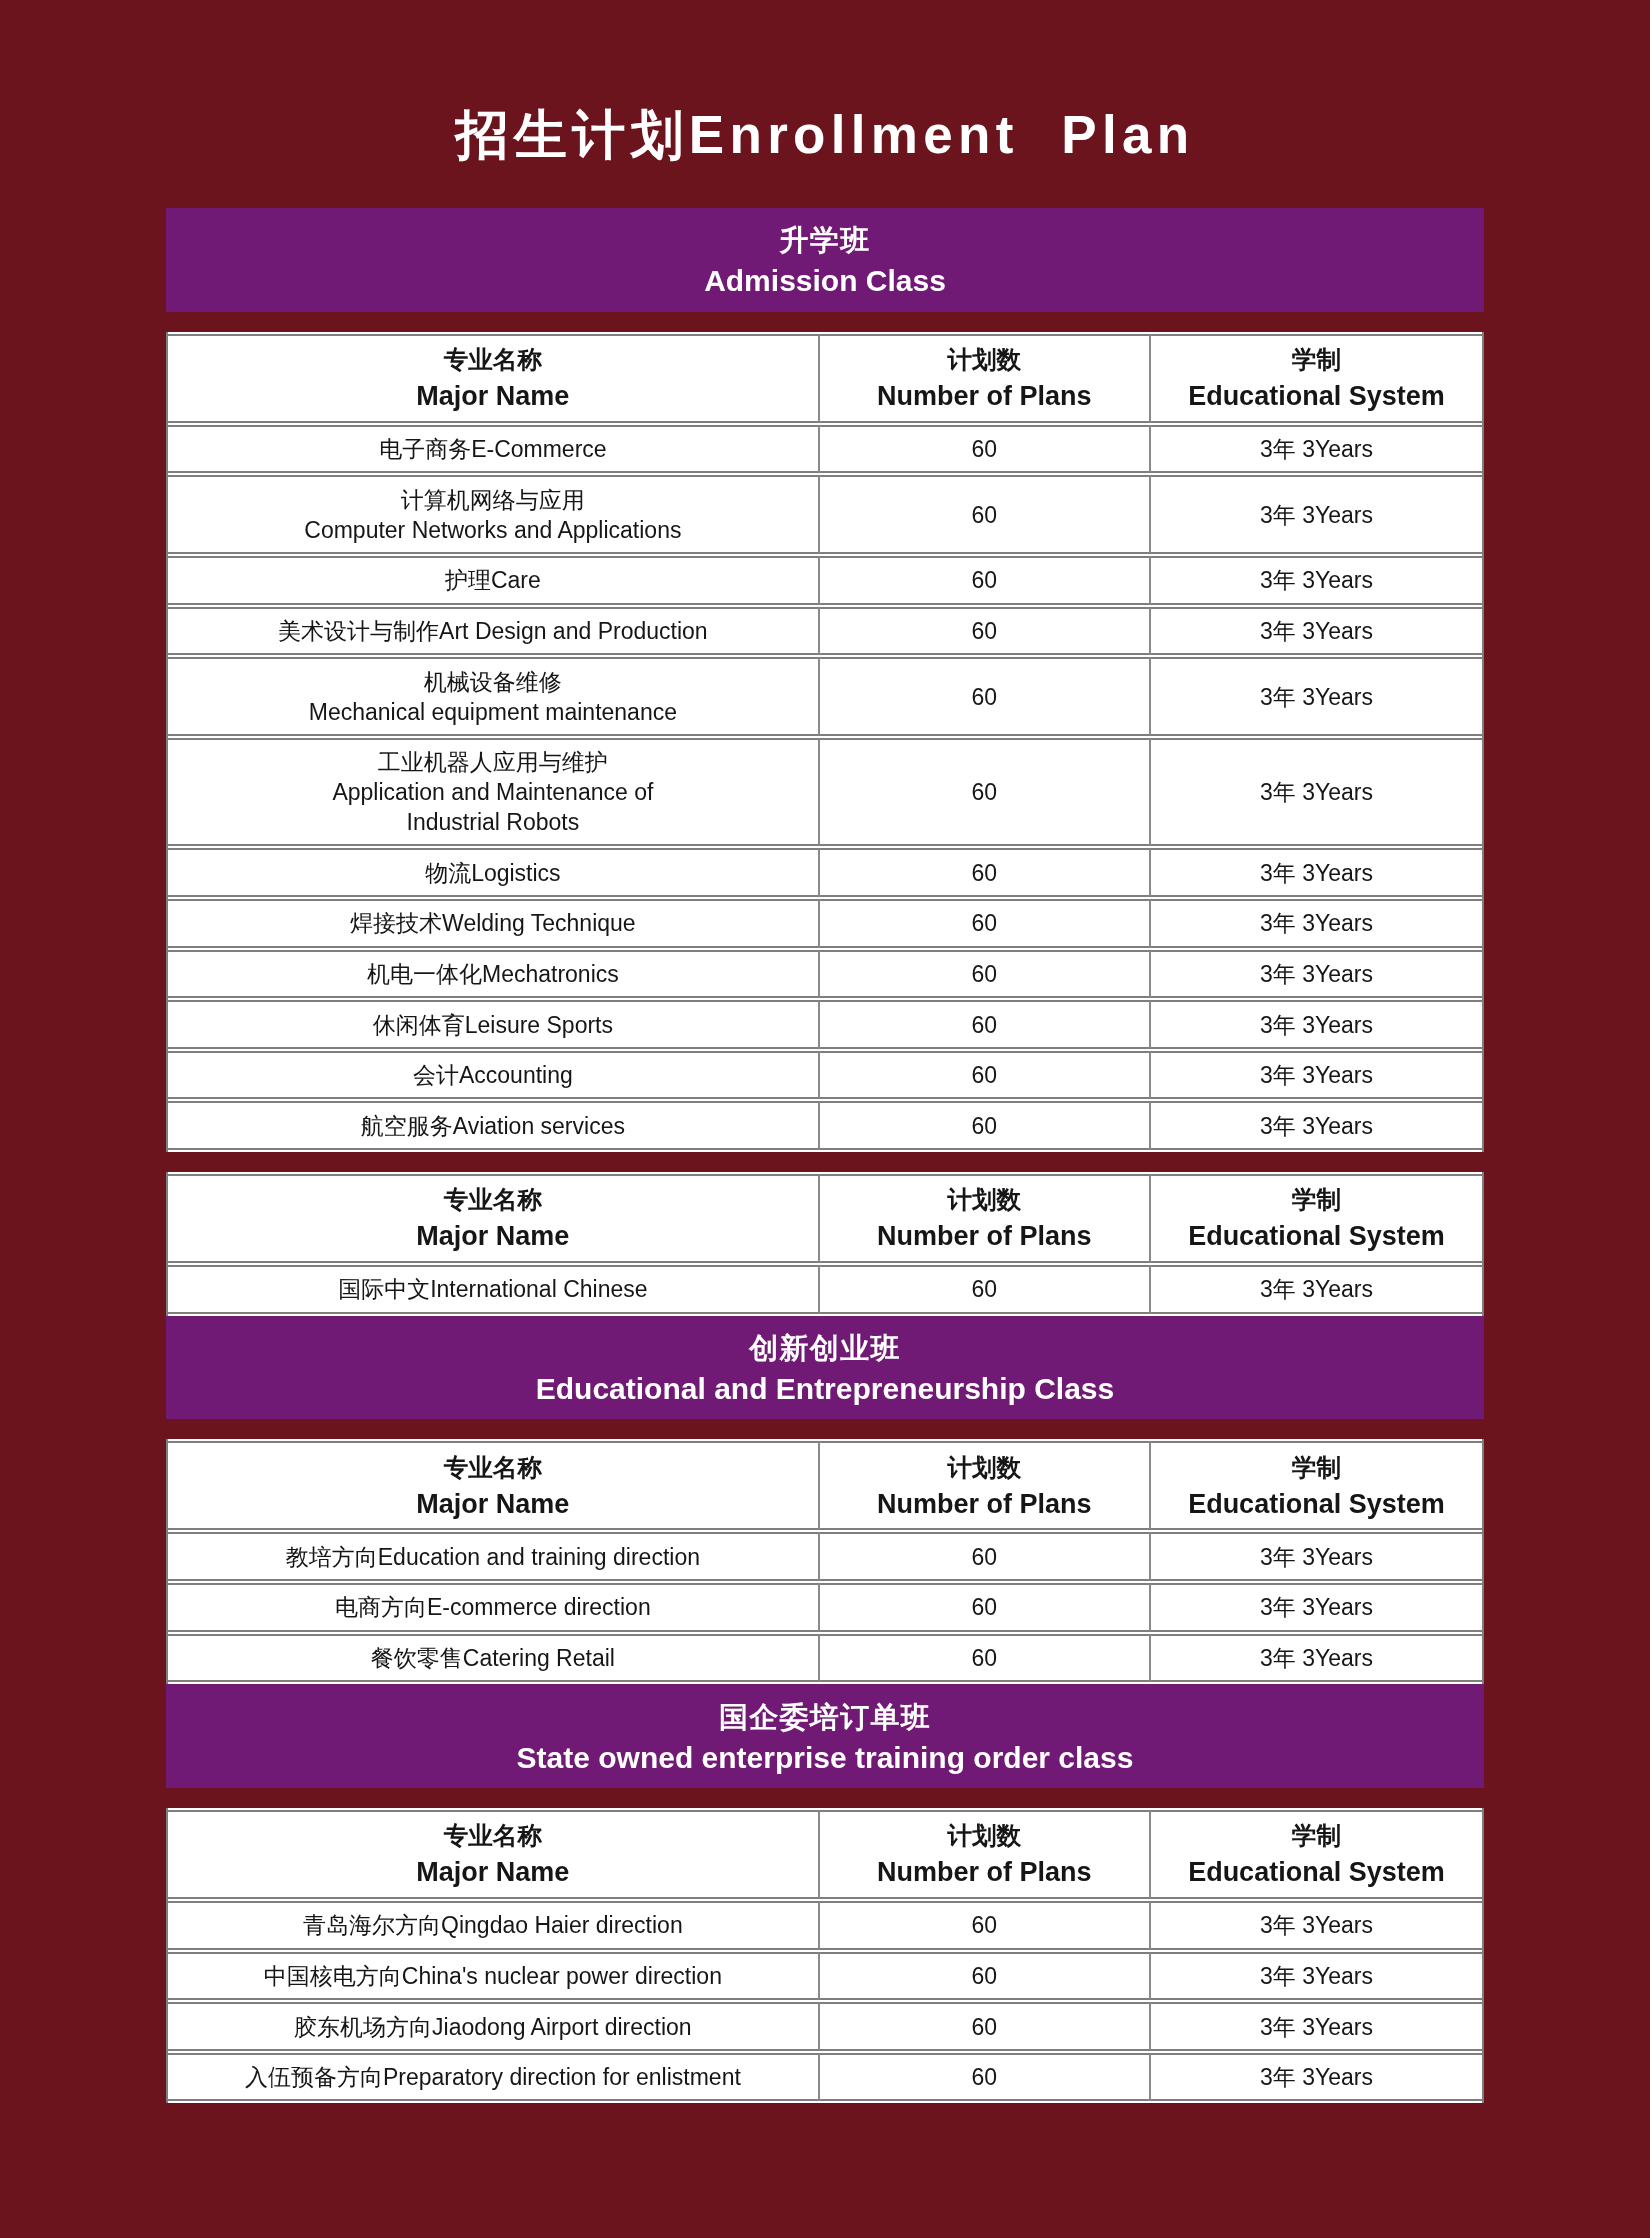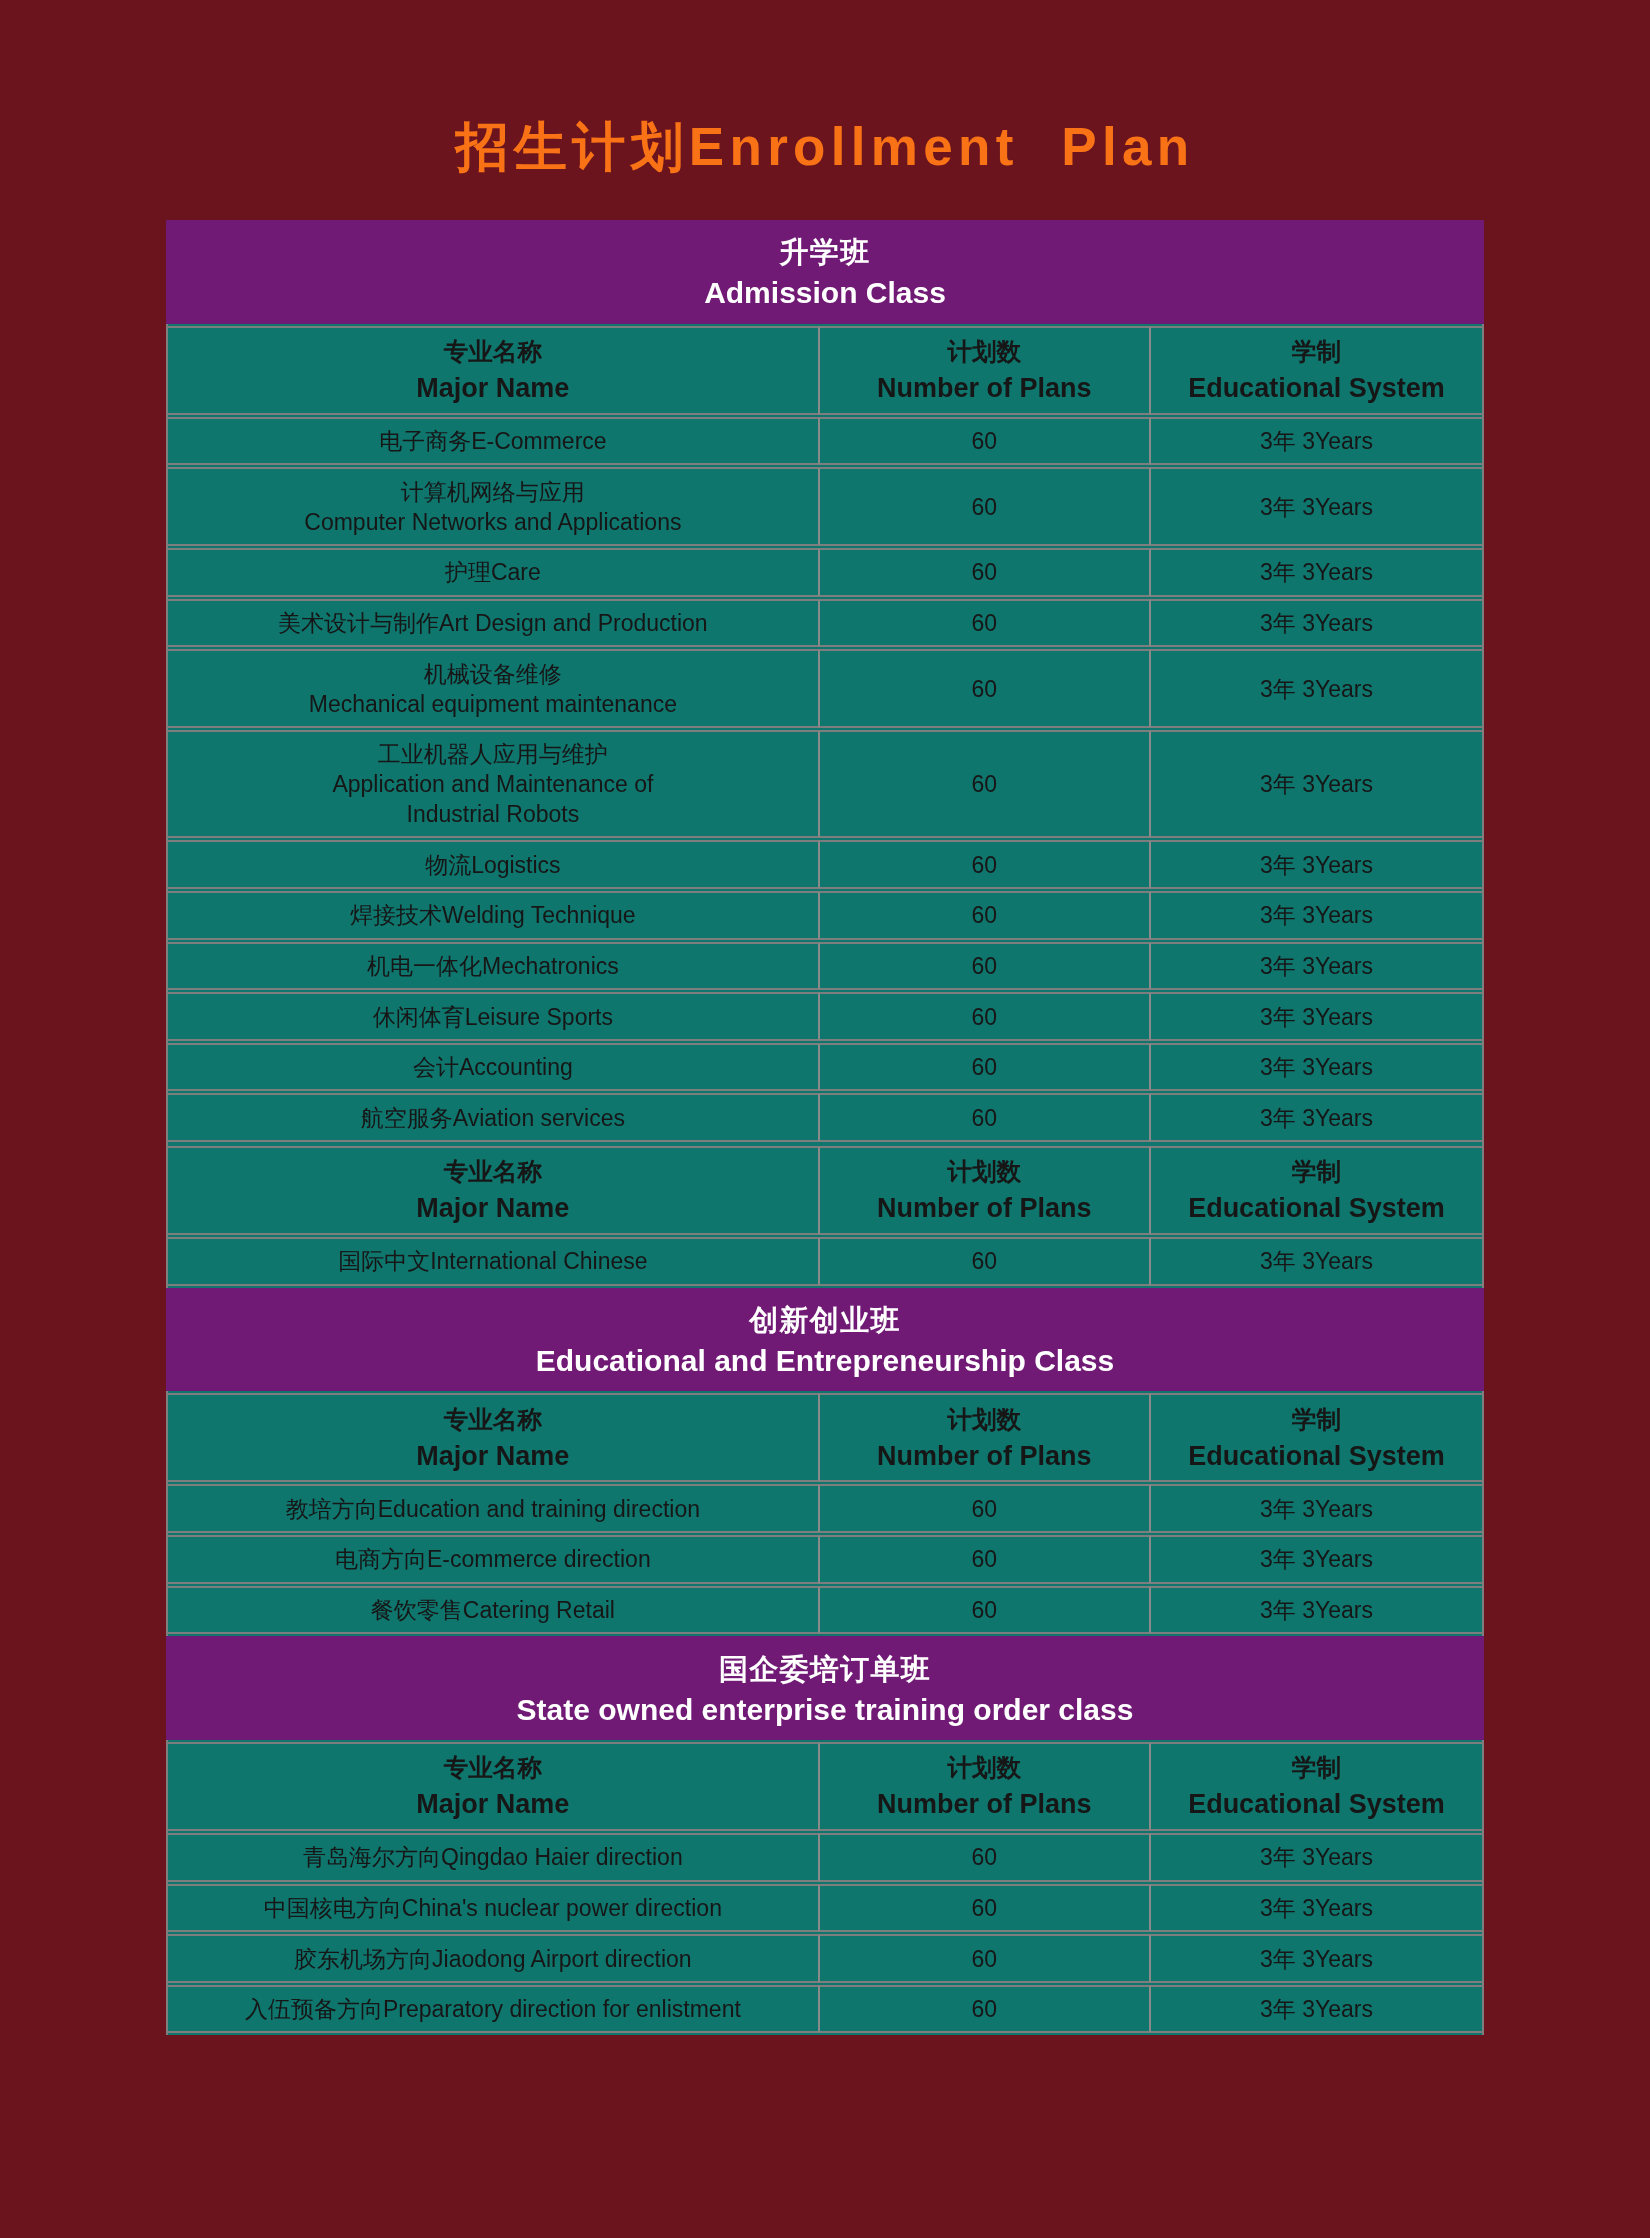--- a/index.html
+++ b/index.html
@@ -9,24 +9,24 @@
   }
   .page {
     position: relative;
     width: 1650px;
     height: 2239px;
     background: #6b141e;
     font-family: "Liberation Sans", "DejaVu Sans", sans-serif;
     overflow: hidden;
   }
   .title {
-    margin: 12px;
+    margin: 0;
     padding-top: 104px;
     text-align: center;
-    color: #f97316;
+    color: #ffffff;
     font-size: 53px;
     line-height: 61px;
     font-weight: 700;
     letter-spacing: 5.3px;
     word-spacing: 22.6px;
   }
   .content {
     width: 1318px;
     margin: 43px auto 0 auto;
   }
@@ -45,23 +45,24 @@
   .bar-en {
     font-size: 30px;
     line-height: 41px;
     font-weight: 700;
   }
   table.enroll-table {
     width: 100%;
     table-layout: fixed;
     border-collapse: separate;
     border-spacing: 0 2px;
-    background: #0f766e;
+    background: #ffffff;
     border-left: 2px solid #7e7e7e;
     border-right: 2px solid #7e7e7e;
+    margin-top: 20px;
   }
   col.c-major  { width: 49.6%; }
   col.c-plans  { width: 25.2%; }
   col.c-system { width: 25.2%; }
   th, td {
     text-align: center;
     vertical-align: middle;
     color: #161616;
     border-top: 2px solid #7e7e7e;
     border-bottom: 2px solid #7e7e7e;

